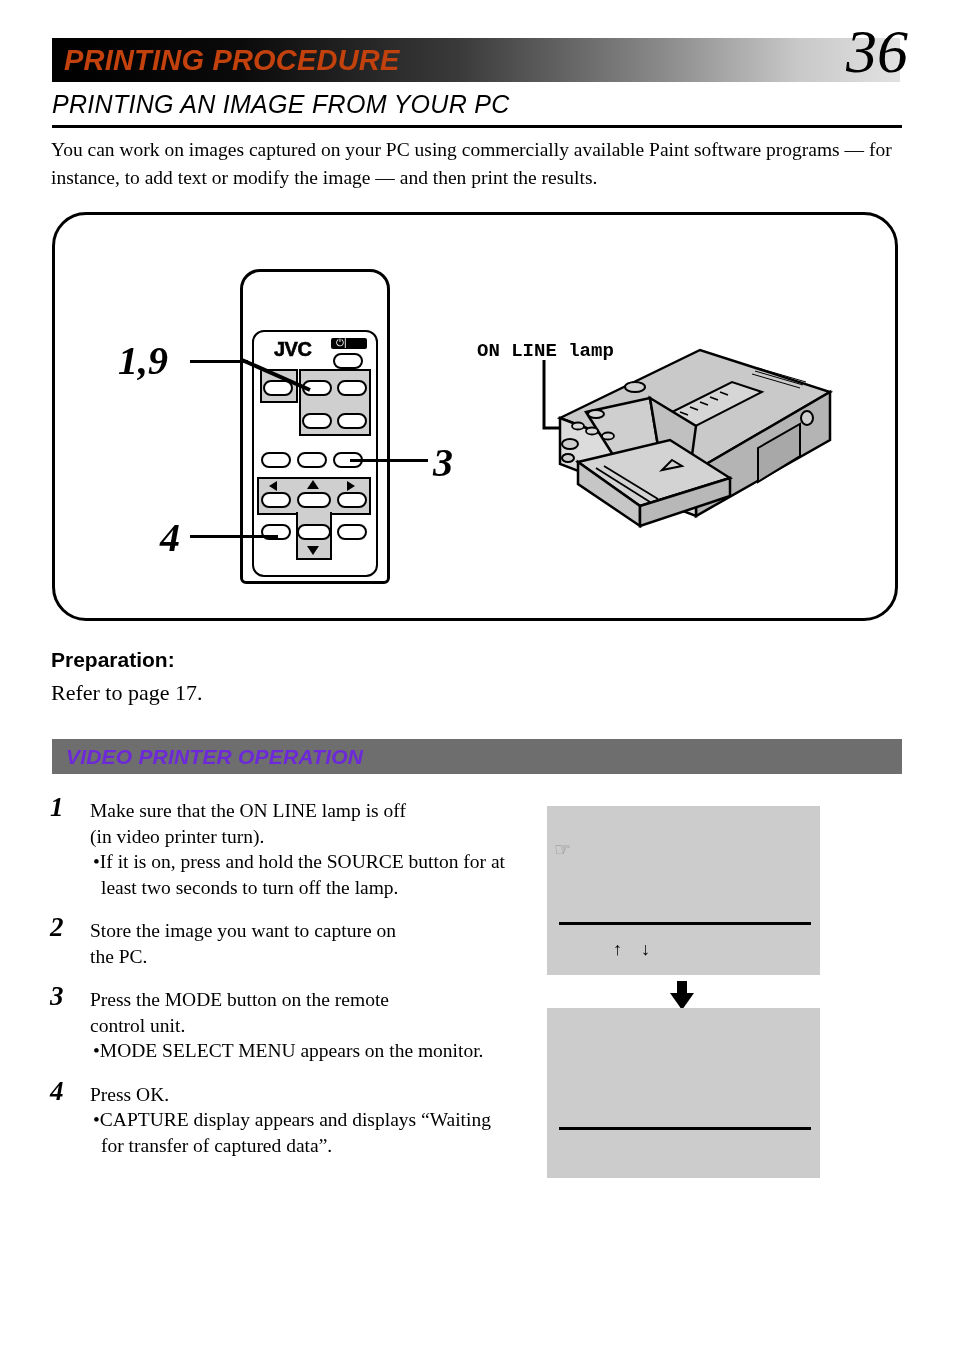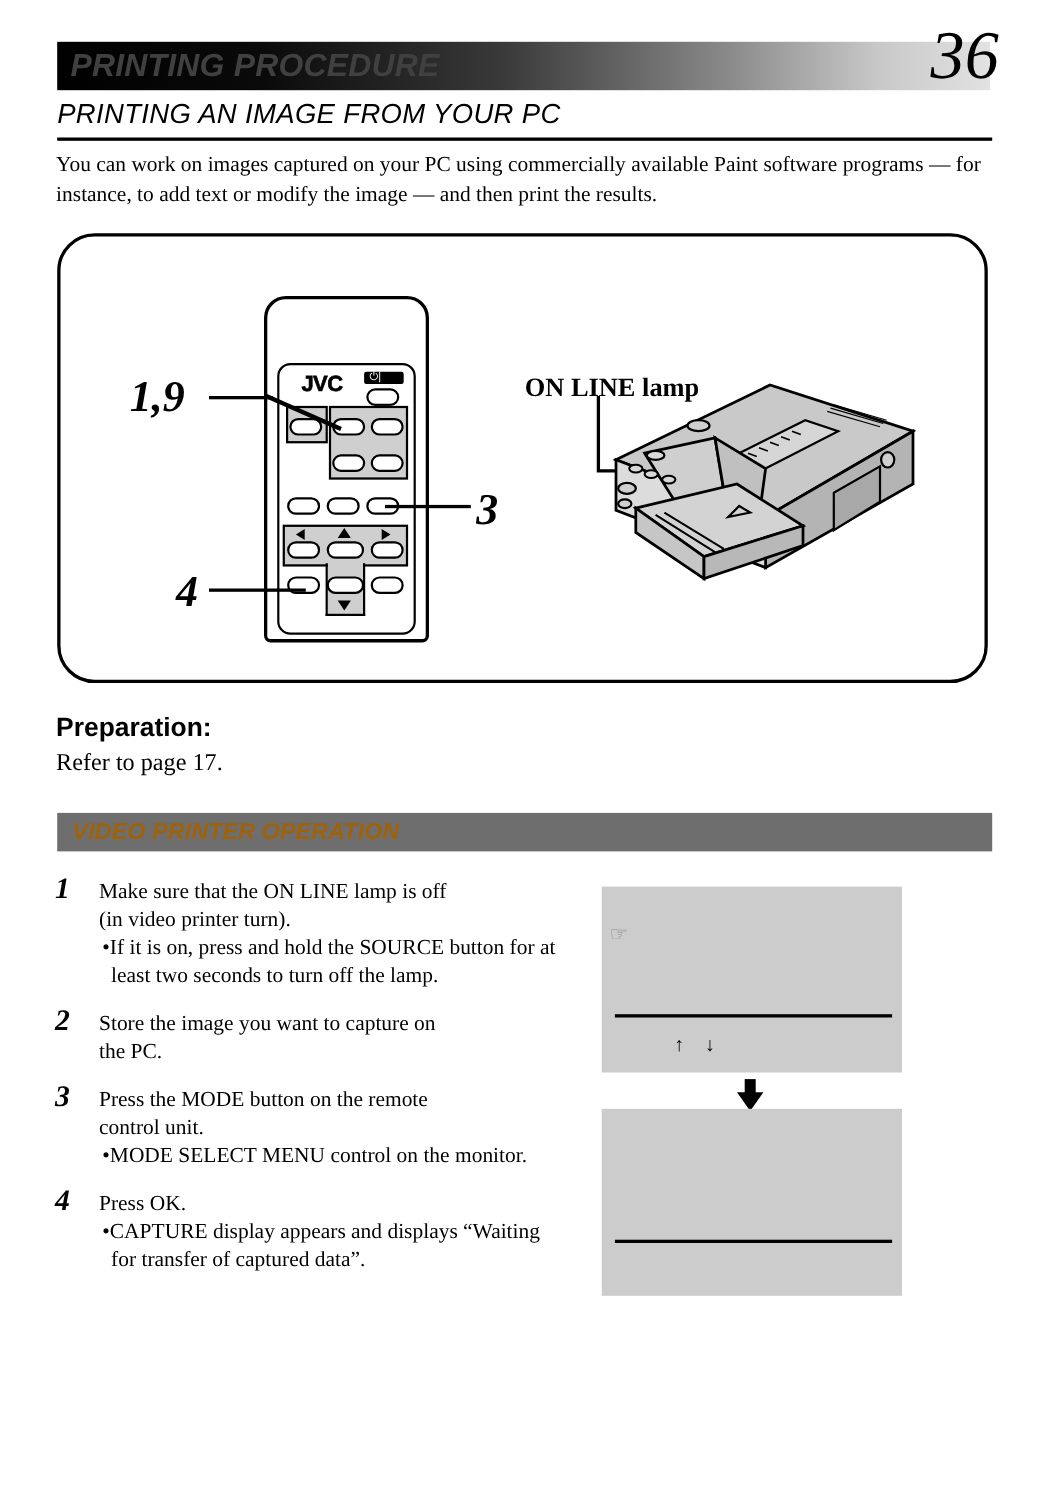--- a/index.html
+++ b/index.html
@@ -26,21 +26,21 @@
     background: linear-gradient(to right, #000000 0%, #0a0a0a 22%, #3a3a3a 48%, #8a8a8a 72%, #c8c8c8 88%, #e2e2e2 100%);
   }
   .header-title {
     position: absolute;
     left: 64px;
     top: 44px;
     font-size: 29px;
     font-weight: bold;
     font-style: italic;
     letter-spacing: 0.2px;
-    color: #404040;
+    color: #c2410c;
     font-family: "Liberation Sans", sans-serif;
     white-space: nowrap;
   }
   .page-number {
     position: absolute;
     right: 46px;
     top: 20px;
     font-size: 62px;
     font-style: italic;
     font-family: "Liberation Serif", serif;
@@ -180,33 +180,33 @@
   }
   .leader { position: absolute; background: #000; height: 3px; }
   .leader-diag { position: absolute; }
 
   
   .printer-svg { position: absolute; left: 500px; top: 330px; }
   .onlinelamp-label {
     position: absolute;
     left: 477px;
     top: 340px;
-    font-size: 24px;
-    font-weight: bold;
-    font-family: Liberation Serif, serif;
+    font-size: 19px;
+    font-weight: bold;
+    font-family: Liberation Mono, monospace;
     white-space: nowrap;
     text-align: right;
   }
 
   
   .prep-title {
     position: absolute;
     left: 51px;
     top: 648px;
-    font-size: 24px;
+    font-size: 21px;
     font-weight: bold;
     font-family: "Liberation Sans", sans-serif;
   }
   .prep-text {
     position: absolute;
     left: 51px;
     top: 680px;
     font-size: 22px;
     font-family: "Liberation Serif", serif;
   }
@@ -220,21 +220,21 @@
     height: 35px;
     background: #6e6e6e;
   }
   .section-bar-label {
     position: absolute;
     left: 66px;
     top: 745px;
     font-size: 21px;
     font-weight: bold;
     font-style: italic;
-    color: #a16207;
+    color: #6d28d9;
     font-family: "Liberation Sans", sans-serif;
     letter-spacing: 0.2px;
     white-space: nowrap;
   }
 
   
   .steps { position: absolute; left: 50px; top: 798px; width: 460px; }
   .step { position: relative; margin-bottom: 12px; }
   .step-num {
     position: absolute;
@@ -433,21 +433,21 @@
     <div class="step-num">2</div>
     <div class="step-body">Store the image you want to capture on</div>
     <div class="step-body">the PC.</div>
   </div>
 
   <div class="step" style="margin-top:18px;">
     <div class="step-num">3</div>
     <div class="step-body">Press the MODE button on the remote</div>
     <div class="step-body">control unit.</div>
     <div class="step-body">
-        <div class="step-sub">•MODE SELECT MENU control on the monitor.</div>
+        <div class="step-sub">•MODE SELECT MENU appears on the monitor.</div>
       </div>
   </div>
 
   <div class="step" style="margin-top:18px;">
     <div class="step-num">4</div>
     <div class="step-body">Press OK.</div>
     <div class="step-body">
         <div class="step-sub">•CAPTURE display appears and displays “Waiting for transfer of captured data”.</div>
       </div>
   </div>

